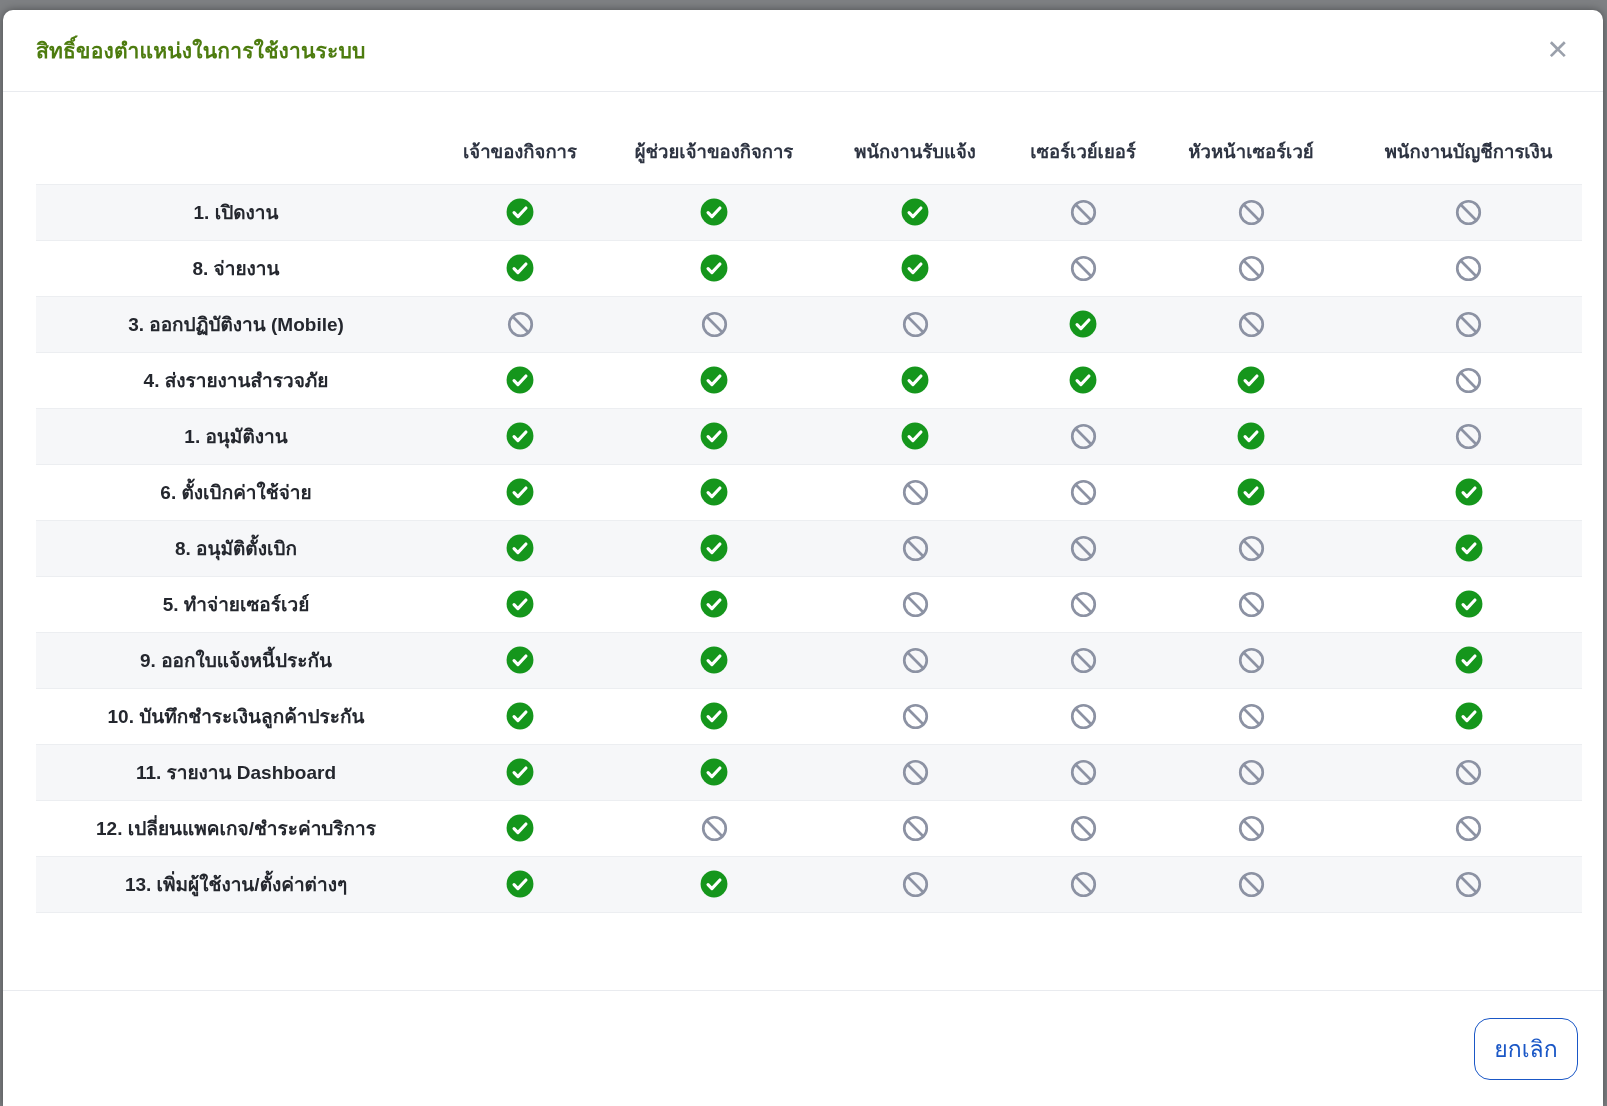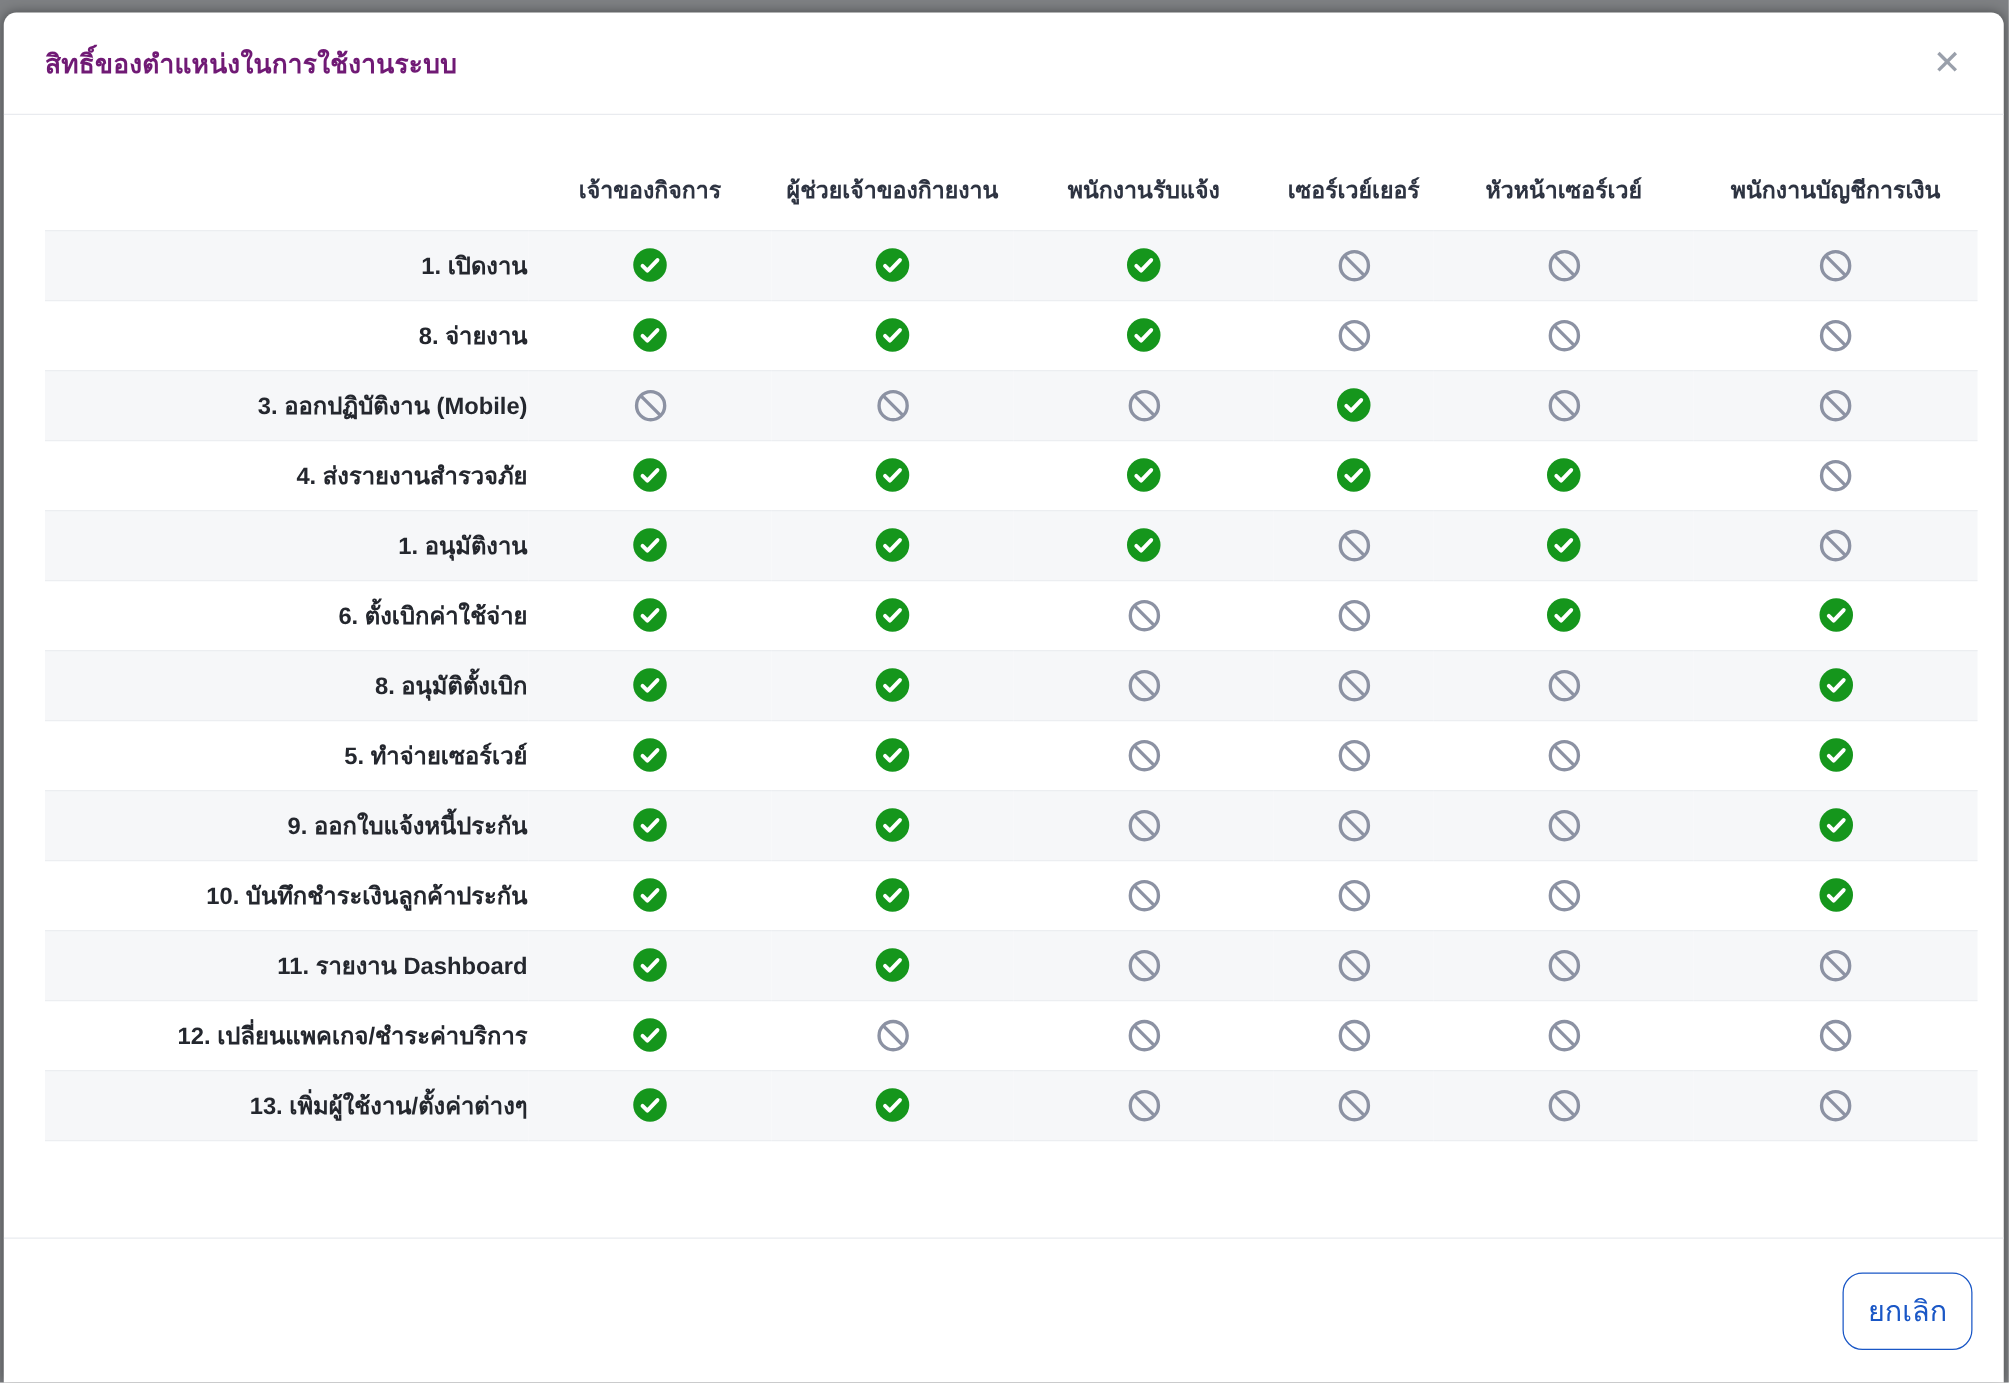--- a/index.html
+++ b/index.html
@@ -23,21 +23,21 @@
     overflow:hidden;
   }
   .modal-header{
     height:82px;
     display:flex; align-items:center; justify-content:space-between;
     padding:0 34px 0 33px;
     border-bottom:1px solid #e9ebef;
   }
   .modal-title{
     margin:0;
-    font-size:21px; font-weight:600; color:#701a75;
+    font-size:21px; font-weight:600; color:#4d7c0f;
     letter-spacing:.2px;
   }
   .close-btn{
     font-size:27px; line-height:1; color:#9aa0ab;
     cursor:pointer; user-select:none;
     font-weight:400;
   }
   .modal-body{
     height:898px;
     padding:28px 21px 0 33px;
@@ -53,21 +53,21 @@
   }
   .perm-table tbody tr{ }
   .perm-table tbody tr:nth-child(odd){ background:#f6f7f9; }
   .perm-table tbody td{
     height:56px;
     border-bottom:1px solid #eceef1;
     vertical-align:middle;
   }
   .perm-table tbody tr:first-child td{ border-top:1px solid #eceef1; }
   td.row-label{
-    text-align:right; padding-left:14px;
+    text-align:center; padding-left:14px;
     font-size:19px; font-weight:700; color:#24272e;
   }
   td.perm-cell{ text-align:center; }
   td.perm-cell svg{ vertical-align:middle; display:inline-block; }
   .modal-footer{
     height:115px;
     border-top:1px solid #e9ebef;
     position:relative;
   }
   .cancel-btn{
@@ -100,21 +100,21 @@
           <col style="width:194px">
         <col style="width:208px">
           <col style="width:128px">
           <col style="width:208px">
         <col style="width:227px">
       </colgroup>
       <thead>
         <tr id="cols-row">
             <th></th>
             <th>เจ้าของกิจการ</th>
-            <th>ผู้ช่วยเจ้าของกิายงาน</th>
+            <th>ผู้ช่วยเจ้าของกิจการ</th>
             <th>พนักงานรับแจ้ง</th>
             <th>เซอร์เวย์เยอร์</th>
             <th>หัวหน้าเซอร์เวย์</th>
             <th>พนักงานบัญชีการเงิน</th>
           </tr>
       </thead>
       <tbody id="rows">
           <tr>
             <td class="row-label">1. เปิดงาน</td>
             <td class="perm-cell"><svg width="28" height="28" viewBox="0 0 24 24">

